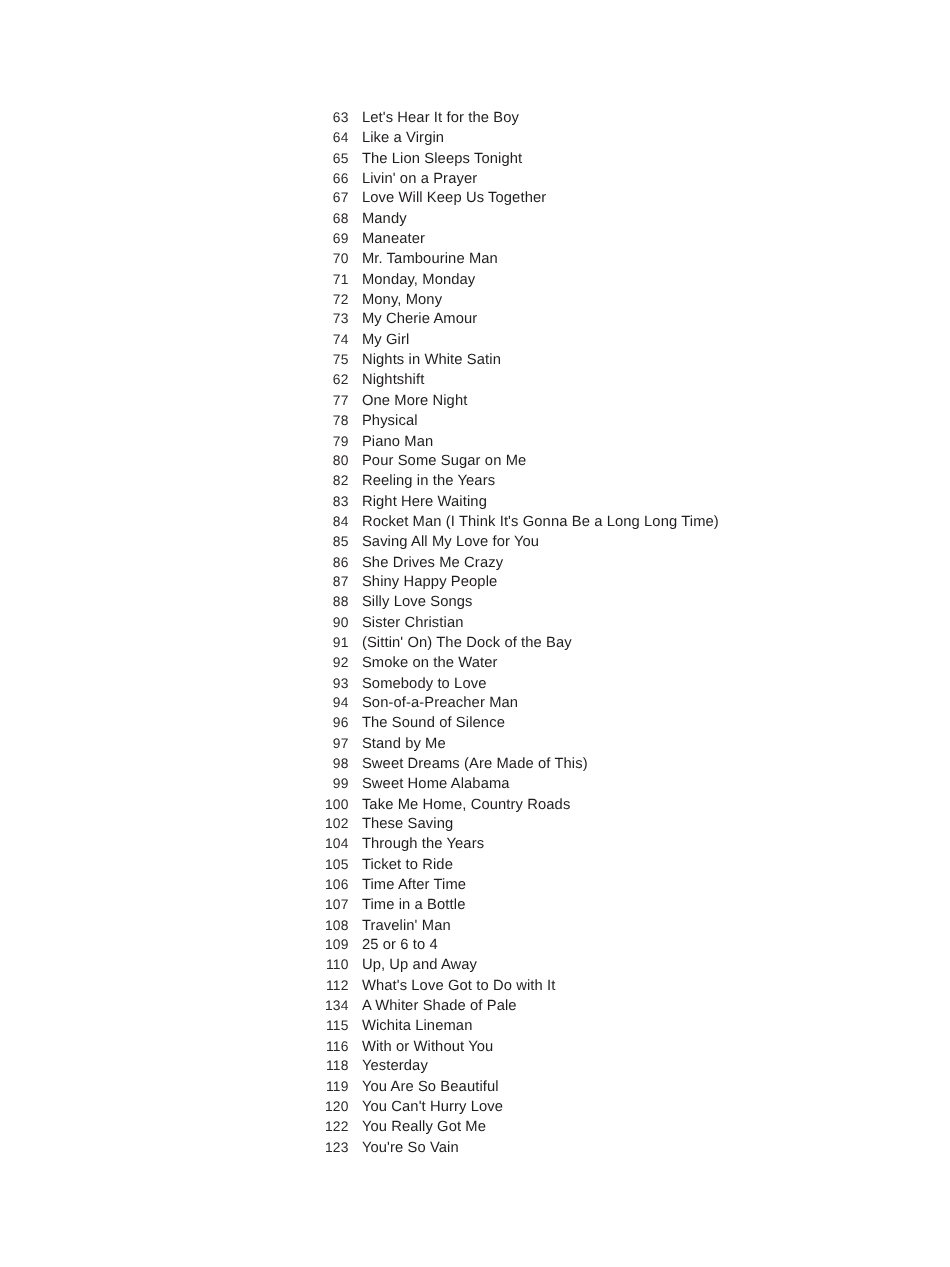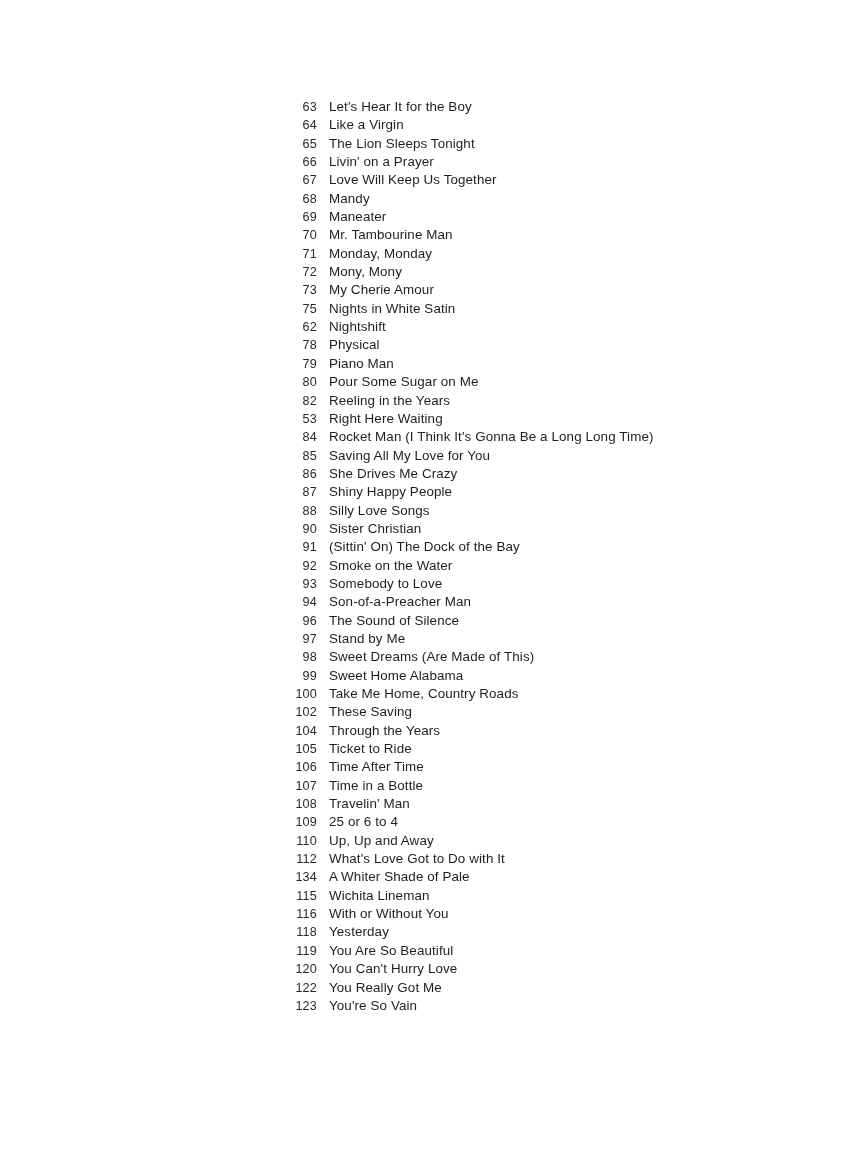--- a/index.html
+++ b/index.html
@@ -92,45 +92,53 @@
       </li>
       <li class="toc-entry">
         <span class="toc-page">72</span>
         <span class="toc-title">Mony, Mony</span>
       </li>
       <li class="toc-entry">
         <span class="toc-page">73</span>
         <span class="toc-title">My Cherie Amour</span>
       </li>
       <li class="toc-entry">
+        <span class="toc-page">74</span>
+        <span class="toc-title">My Girl</span>
+      </li>
+      <li class="toc-entry">
         <span class="toc-page">75</span>
         <span class="toc-title">Nights in White Satin</span>
       </li>
       <li class="toc-entry">
         <span class="toc-page">62</span>
         <span class="toc-title">Nightshift</span>
       </li>
       <li class="toc-entry">
+        <span class="toc-page">77</span>
+        <span class="toc-title">One More Night</span>
+      </li>
+      <li class="toc-entry">
         <span class="toc-page">78</span>
         <span class="toc-title">Physical</span>
       </li>
       <li class="toc-entry">
         <span class="toc-page">79</span>
         <span class="toc-title">Piano Man</span>
       </li>
       <li class="toc-entry">
         <span class="toc-page">80</span>
         <span class="toc-title">Pour Some Sugar on Me</span>
       </li>
       <li class="toc-entry">
         <span class="toc-page">82</span>
         <span class="toc-title">Reeling in the Years</span>
       </li>
       <li class="toc-entry">
-        <span class="toc-page">53</span>
+        <span class="toc-page">83</span>
         <span class="toc-title">Right Here Waiting</span>
       </li>
       <li class="toc-entry">
         <span class="toc-page">84</span>
         <span class="toc-title">Rocket Man (I Think It's Gonna Be a Long Long Time)</span>
       </li>
       <li class="toc-entry">
         <span class="toc-page">85</span>
         <span class="toc-title">Saving All My Love for You</span>
       </li>

